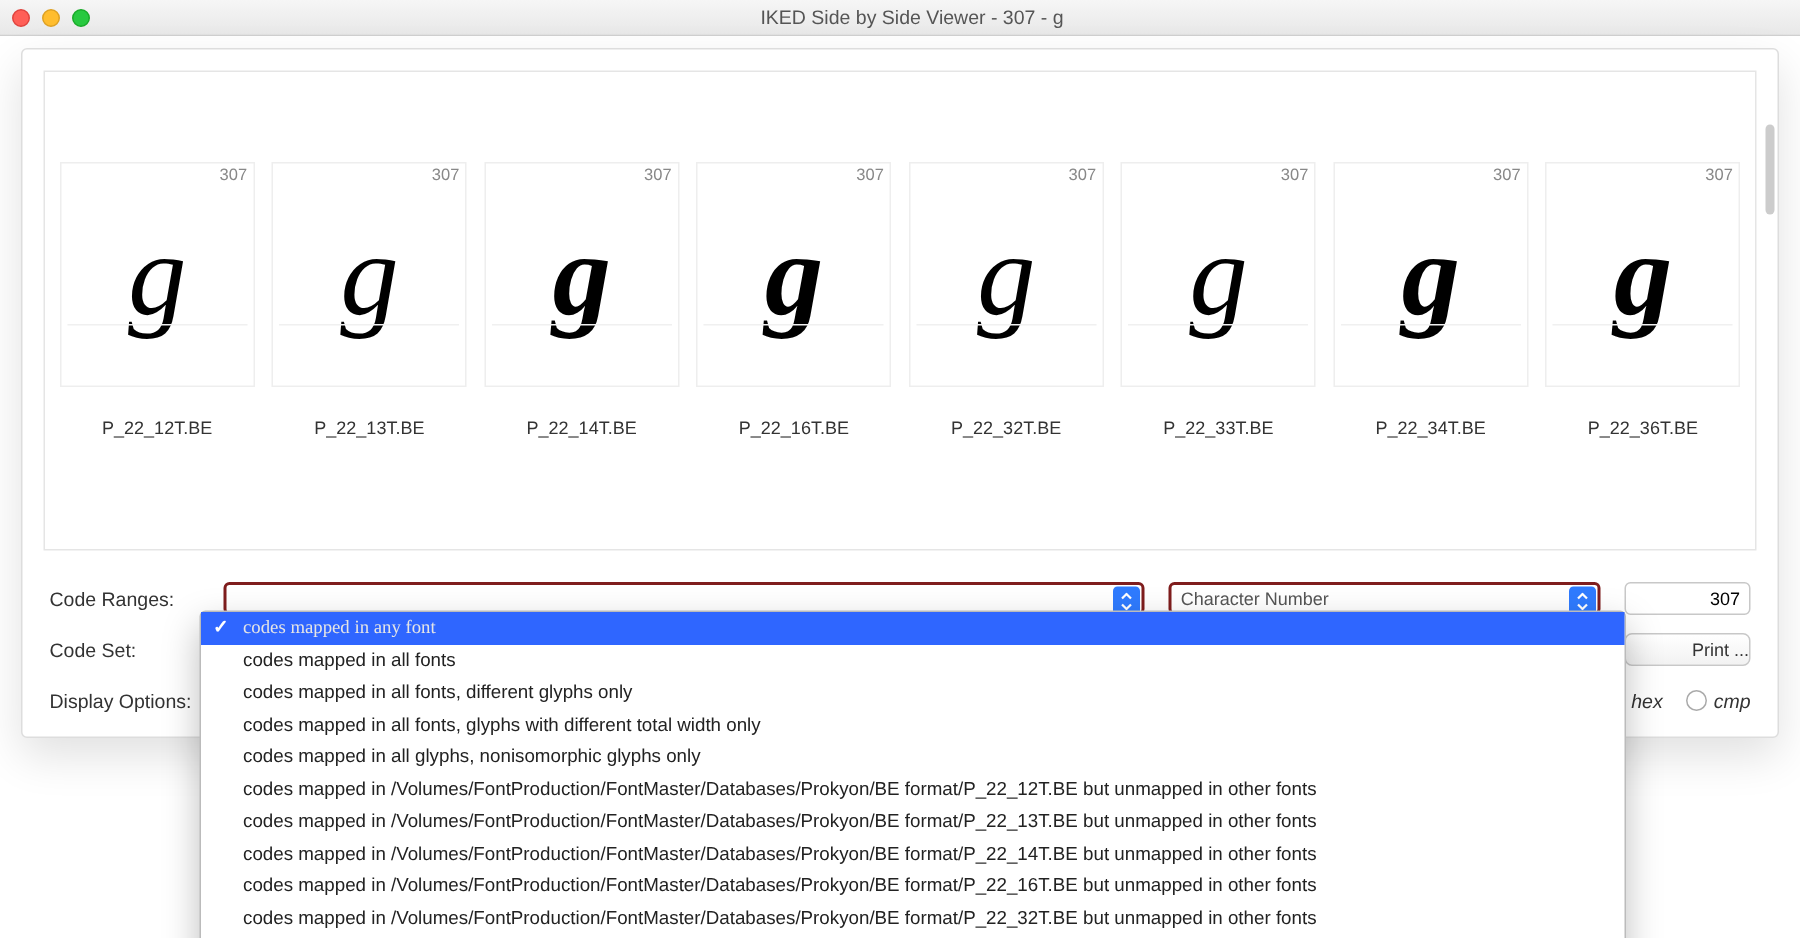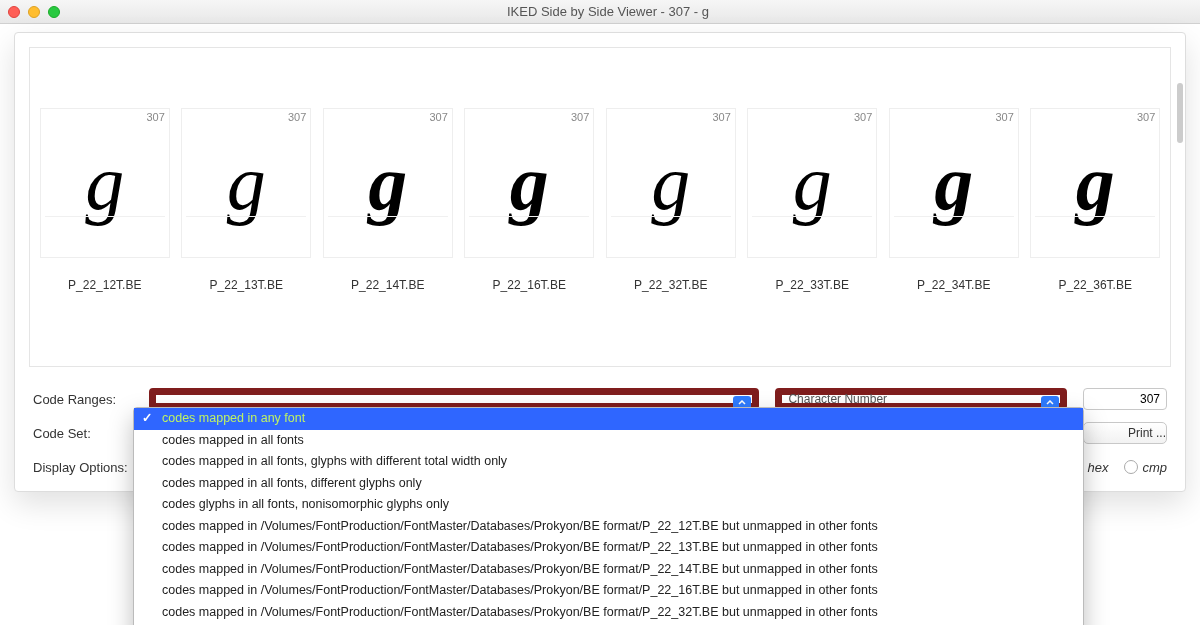--- a/index.html
+++ b/index.html
@@ -63,21 +63,21 @@
     font-size: 78px;
     line-height: 1;
     color:#000;
   }
   .cell-label { margin-top:20px; font-size:12px; color:#333;}
   .baseline { position:absolute; left:4px; right:4px; bottom:40px; border-top:1px solid #f0f0f0;}
   .controls { padding: 12px 18px; }
   .ctrl-row { display:flex; align-items:center; gap:16px; margin-bottom:10px; height:24px;}
   .ctrl-label { width: 100px; font-size:13px; color:#333;}
   .combo {
-    flex:1; height:22px; border:7px solid #7f1d1d; border-radius:4px;
+    flex:1; height:22px; border:2px solid #7f1d1d; border-radius:4px;
     display:flex; align-items:center; padding:0 6px; font-size:12px; color:#555;
     background:#fff; position:relative;
   }
   .combo.select::after, .sel-arrow {
     width:18px; height:20px; background:#2f7bff; border-radius:3px;
     position:absolute; right:1px; top:1px;
     display:flex; align-items:center; justify-content:center;
   }
   .sel-arrow svg { width:10px; height:12px;}
   .numfield {
@@ -108,21 +108,21 @@
   }
   .dd-item {
     padding: 2px 10px 2px 28px;
     white-space: nowrap;
     overflow:hidden; text-overflow:ellipsis;
     position:relative;
     color:#222;
     line-height:1.4;
   }
   .dd-item.sel {
-    background:#2f66ff; color:#bef264;
+    background:#2f66ff; color:#e5e5e5;font-family:Liberation Serif, serif;
   }
   .dd-item.sel::before {
     content:"✓"; position:absolute; left:8px; color:#fff; font-weight:bold;
   }
   .dd-scroll { position:absolute; right:3px; top:8px; width:6px; height:14px; background:#ccc; border-radius:3px;}
   .row2-right { display:flex; align-items:center; gap:10px; margin-left:auto;}
 </style>
 </head>
 <body>
 
@@ -260,22 +260,22 @@
       </div>
     </div>
 
   </div>
 </div>
 
 <div class="dropdown" id="dropdown">
   <div class="dd-scroll"></div>
 <div class="dd-item sel">codes mapped in any font</div>
     <div class="dd-item">codes mapped in all fonts</div>
+    <div class="dd-item">codes mapped in all fonts, different glyphs only</div>
     <div class="dd-item">codes mapped in all fonts, glyphs with different total width only</div>
-    <div class="dd-item">codes mapped in all fonts, different glyphs only</div>
-    <div class="dd-item">codes glyphs in all fonts, nonisomorphic glyphs only</div>
+    <div class="dd-item">codes mapped in all glyphs, nonisomorphic glyphs only</div>
     <div class="dd-item">codes mapped in /Volumes/FontProduction/FontMaster/Databases/Prokyon/BE format/P_22_12T.BE but unmapped in other fonts</div>
     <div class="dd-item">codes mapped in /Volumes/FontProduction/FontMaster/Databases/Prokyon/BE format/P_22_13T.BE but unmapped in other fonts</div>
     <div class="dd-item">codes mapped in /Volumes/FontProduction/FontMaster/Databases/Prokyon/BE format/P_22_14T.BE but unmapped in other fonts</div>
     <div class="dd-item">codes mapped in /Volumes/FontProduction/FontMaster/Databases/Prokyon/BE format/P_22_16T.BE but unmapped in other fonts</div>
     <div class="dd-item">codes mapped in /Volumes/FontProduction/FontMaster/Databases/Prokyon/BE format/P_22_32T.BE but unmapped in other fonts</div>
     <div class="dd-item">codes mapped in /Volumes/FontProduction/FontMaster/Databases/Prokyon/BE format/P_22_33T.BE but unmapped in other fonts</div>
   </div>
 
 </body></html>

